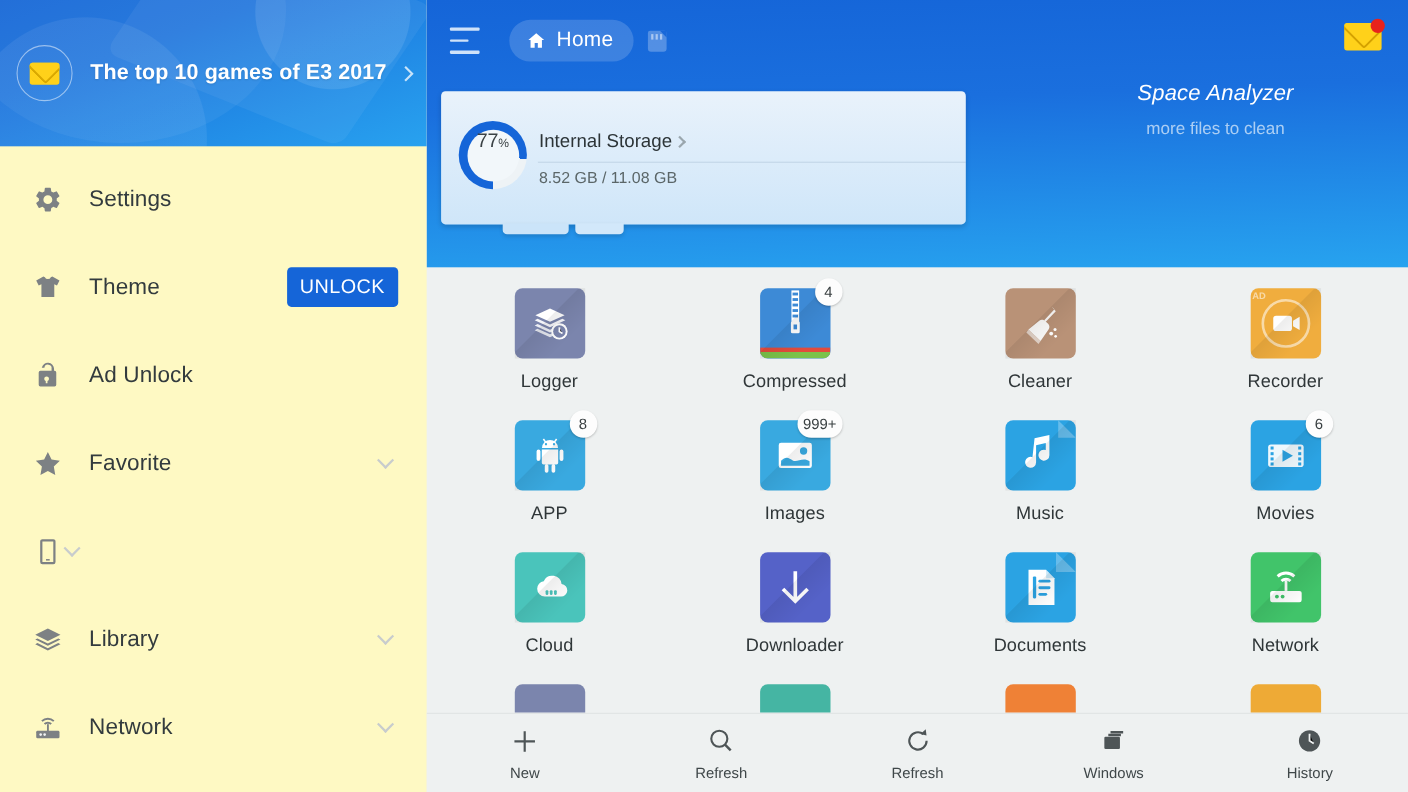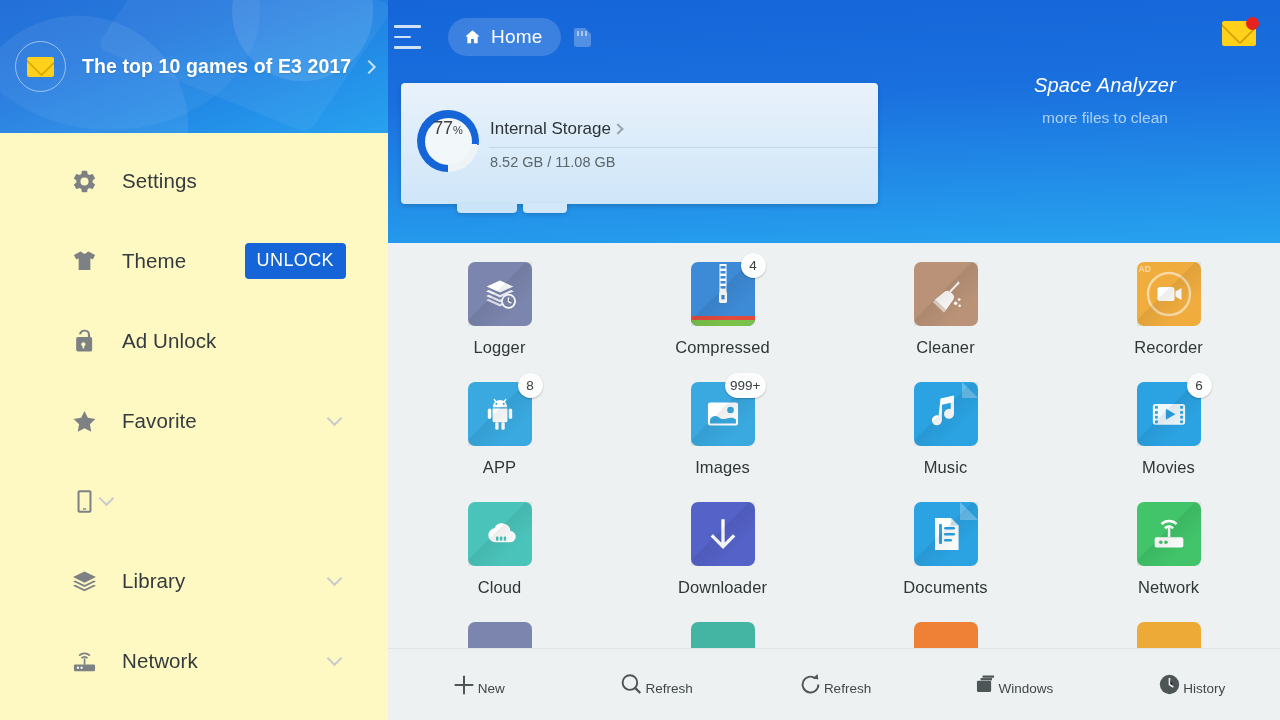--- a/index.html
+++ b/index.html
@@ -77,23 +77,22 @@
     width: 10px; height: 10px;
     border-top: 2px solid rgba(255,255,255,.75);
     border-right: 2px solid rgba(255,255,255,.75);
     transform: rotate(45deg);
   }
 
   .nav-list { padding-top: 8px; }
   .nav-item {
     height: 80px;
     display: flex; align-items: center;
-    padding: 0 42px 0 26px;
+    padding: 0 26px 0 26px;
     position: relative;
-    margin-left: 41px;
   }
   .nav-ico {
     width: 34px; flex: 0 0 34px;
     display: flex; align-items: center; justify-content: center;
     color: #7d8184;
   }
   .nav-label {
     margin-left: 21px;
     font-size: 20.5px;
     color: #333b3e;
@@ -121,21 +120,21 @@
   }
 
   
   .main { flex: 1 1 auto; position: relative; height: 720px; background: #eef1f1; }
 
   .header {
     height: 243px;
     background: linear-gradient(178deg, #1565d8 0%, #1a6fde 38%, #27a3ef 100%);
     position: relative;
   }
-  .topbar { height: 74px; display: flex; align-items: center; }
+  .topbar { height: 74px; display: flex; align-items: center; padding-left: 15px; }
   .hamburger {
     width: 42px; height: 42px;
     display: flex; flex-direction: column; justify-content: center; align-items: flex-start;
     padding-left: 6px; cursor: pointer;
   }
   .hamburger i { display: block; height: 2.6px; background: #cfe2f9; border-radius: 1px; margin: 4px 0; }
   .hamburger i:nth-child(1) { width: 27px; }
   .hamburger i:nth-child(2) { width: 17px; }
   .hamburger i:nth-child(3) { width: 27px; }
 
@@ -307,21 +306,21 @@
 
   
   .bottombar {
     position: absolute; left: 0; right: 0; bottom: 0; height: 72px;
     background: #eef1f1;
     border-top: 1px solid #dfe4e4;
     display: flex;
   }
   .bn {
     flex: 1 1 20%;
-    display: flex; flex-direction: row; align-items: center; justify-content: center;
+    display: flex; flex-direction: column; align-items: center; justify-content: center;
     cursor: pointer;
   }
   .bn-ico { height: 28px; display: flex; align-items: center; justify-content: center; color: #4e5557; }
   .bn-label { margin-top: 7px; font-size: 13.5px; color: #3f4749; }
 </style>
 </head>
 <body>
 
 <div id="app">
 

